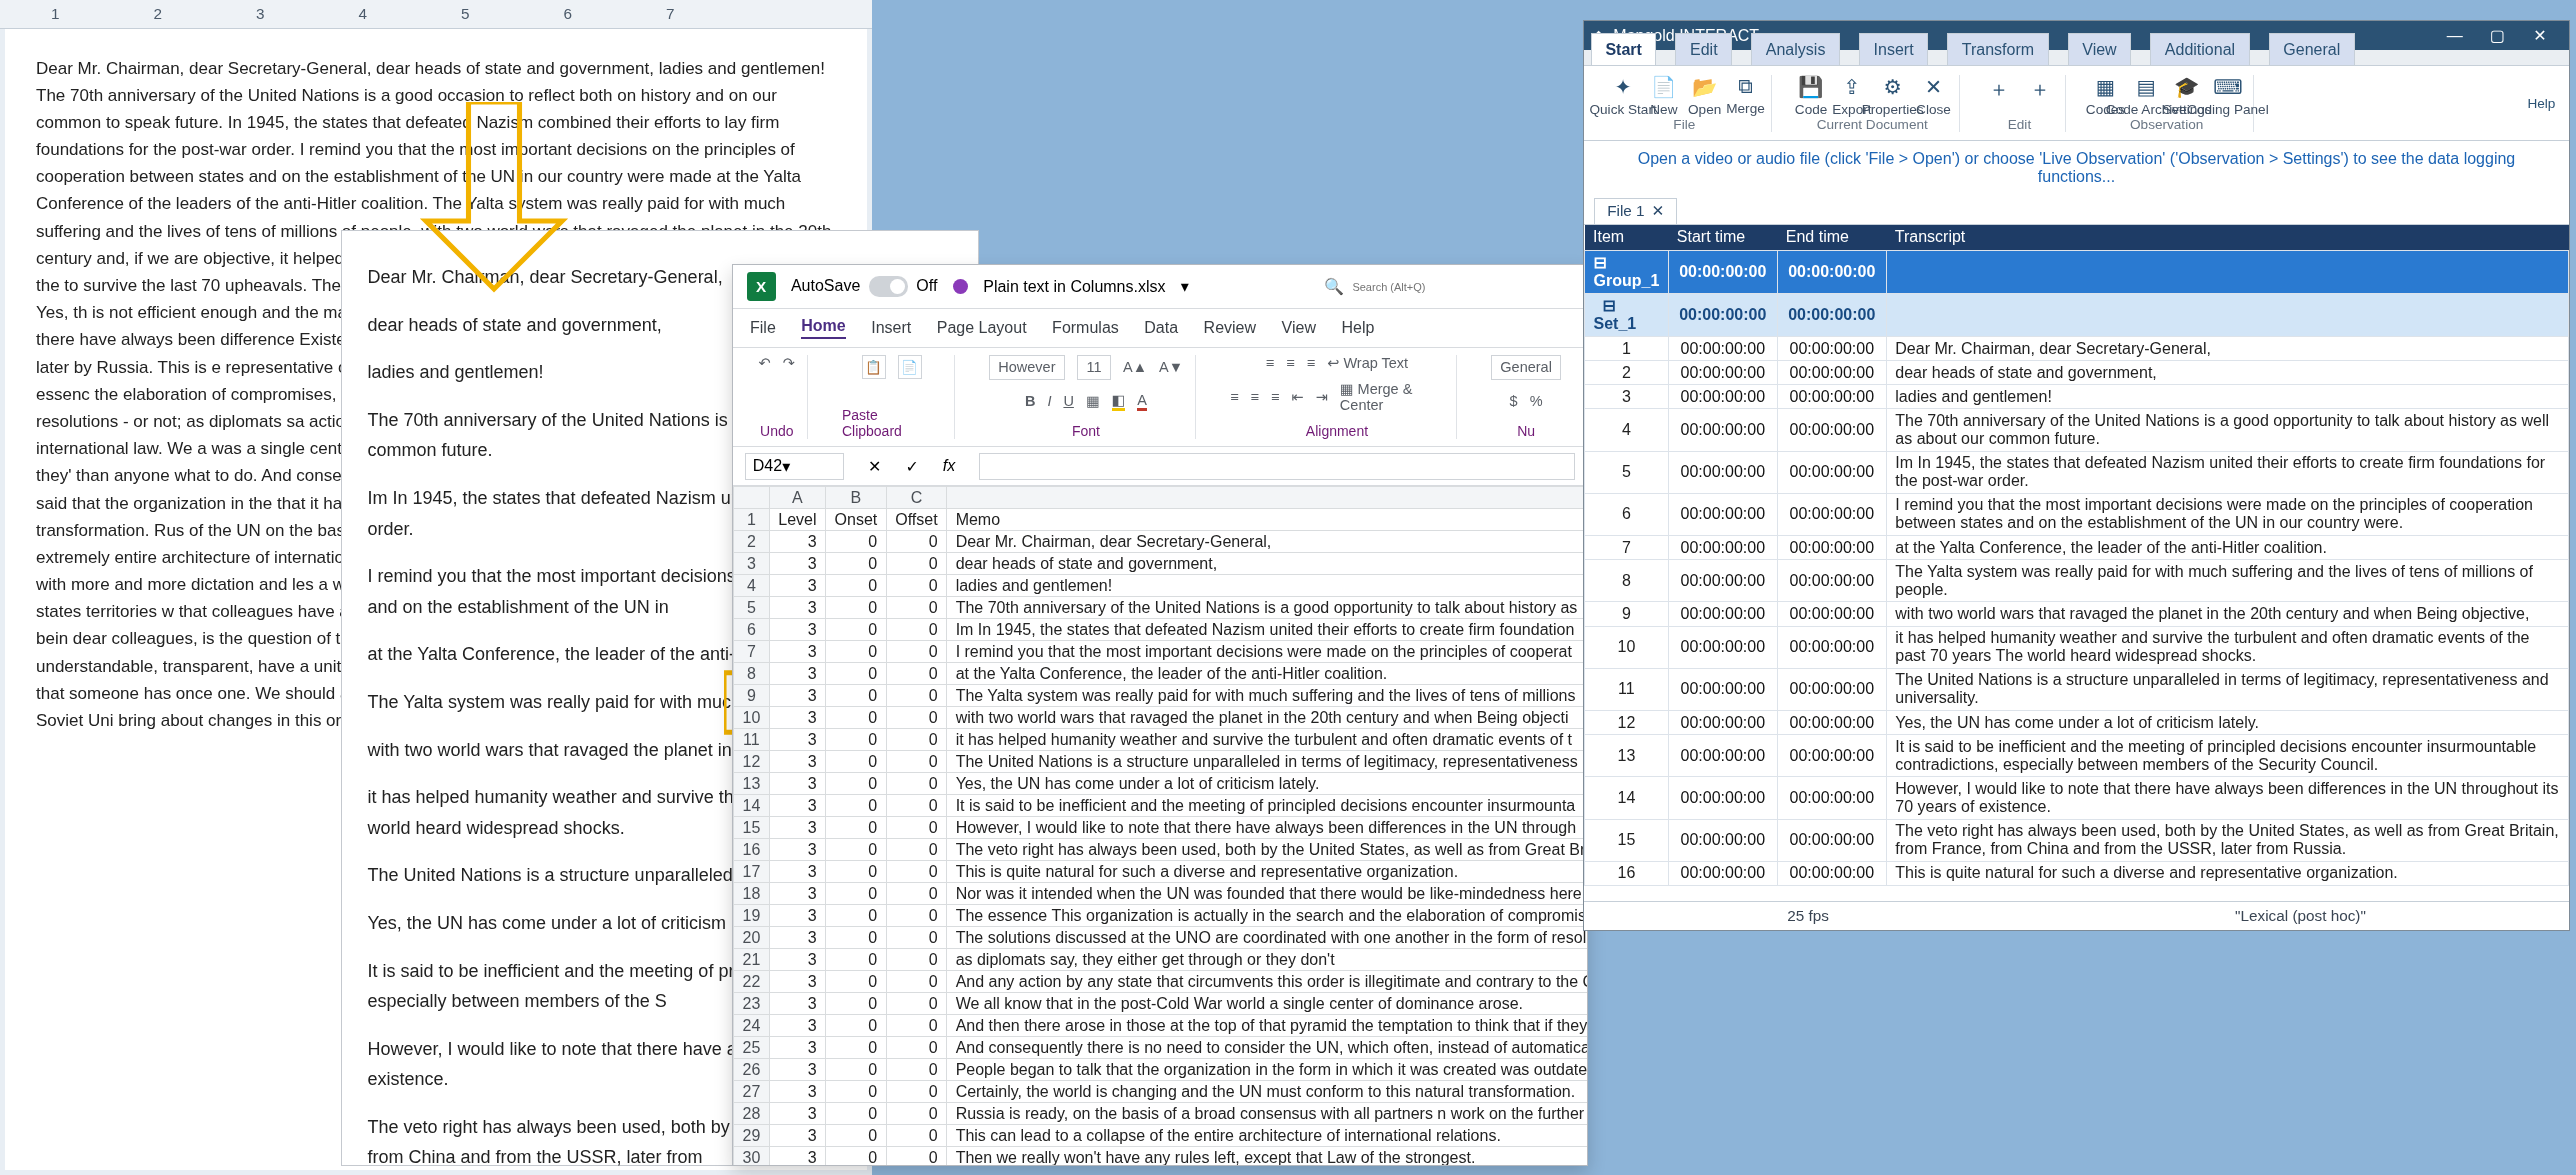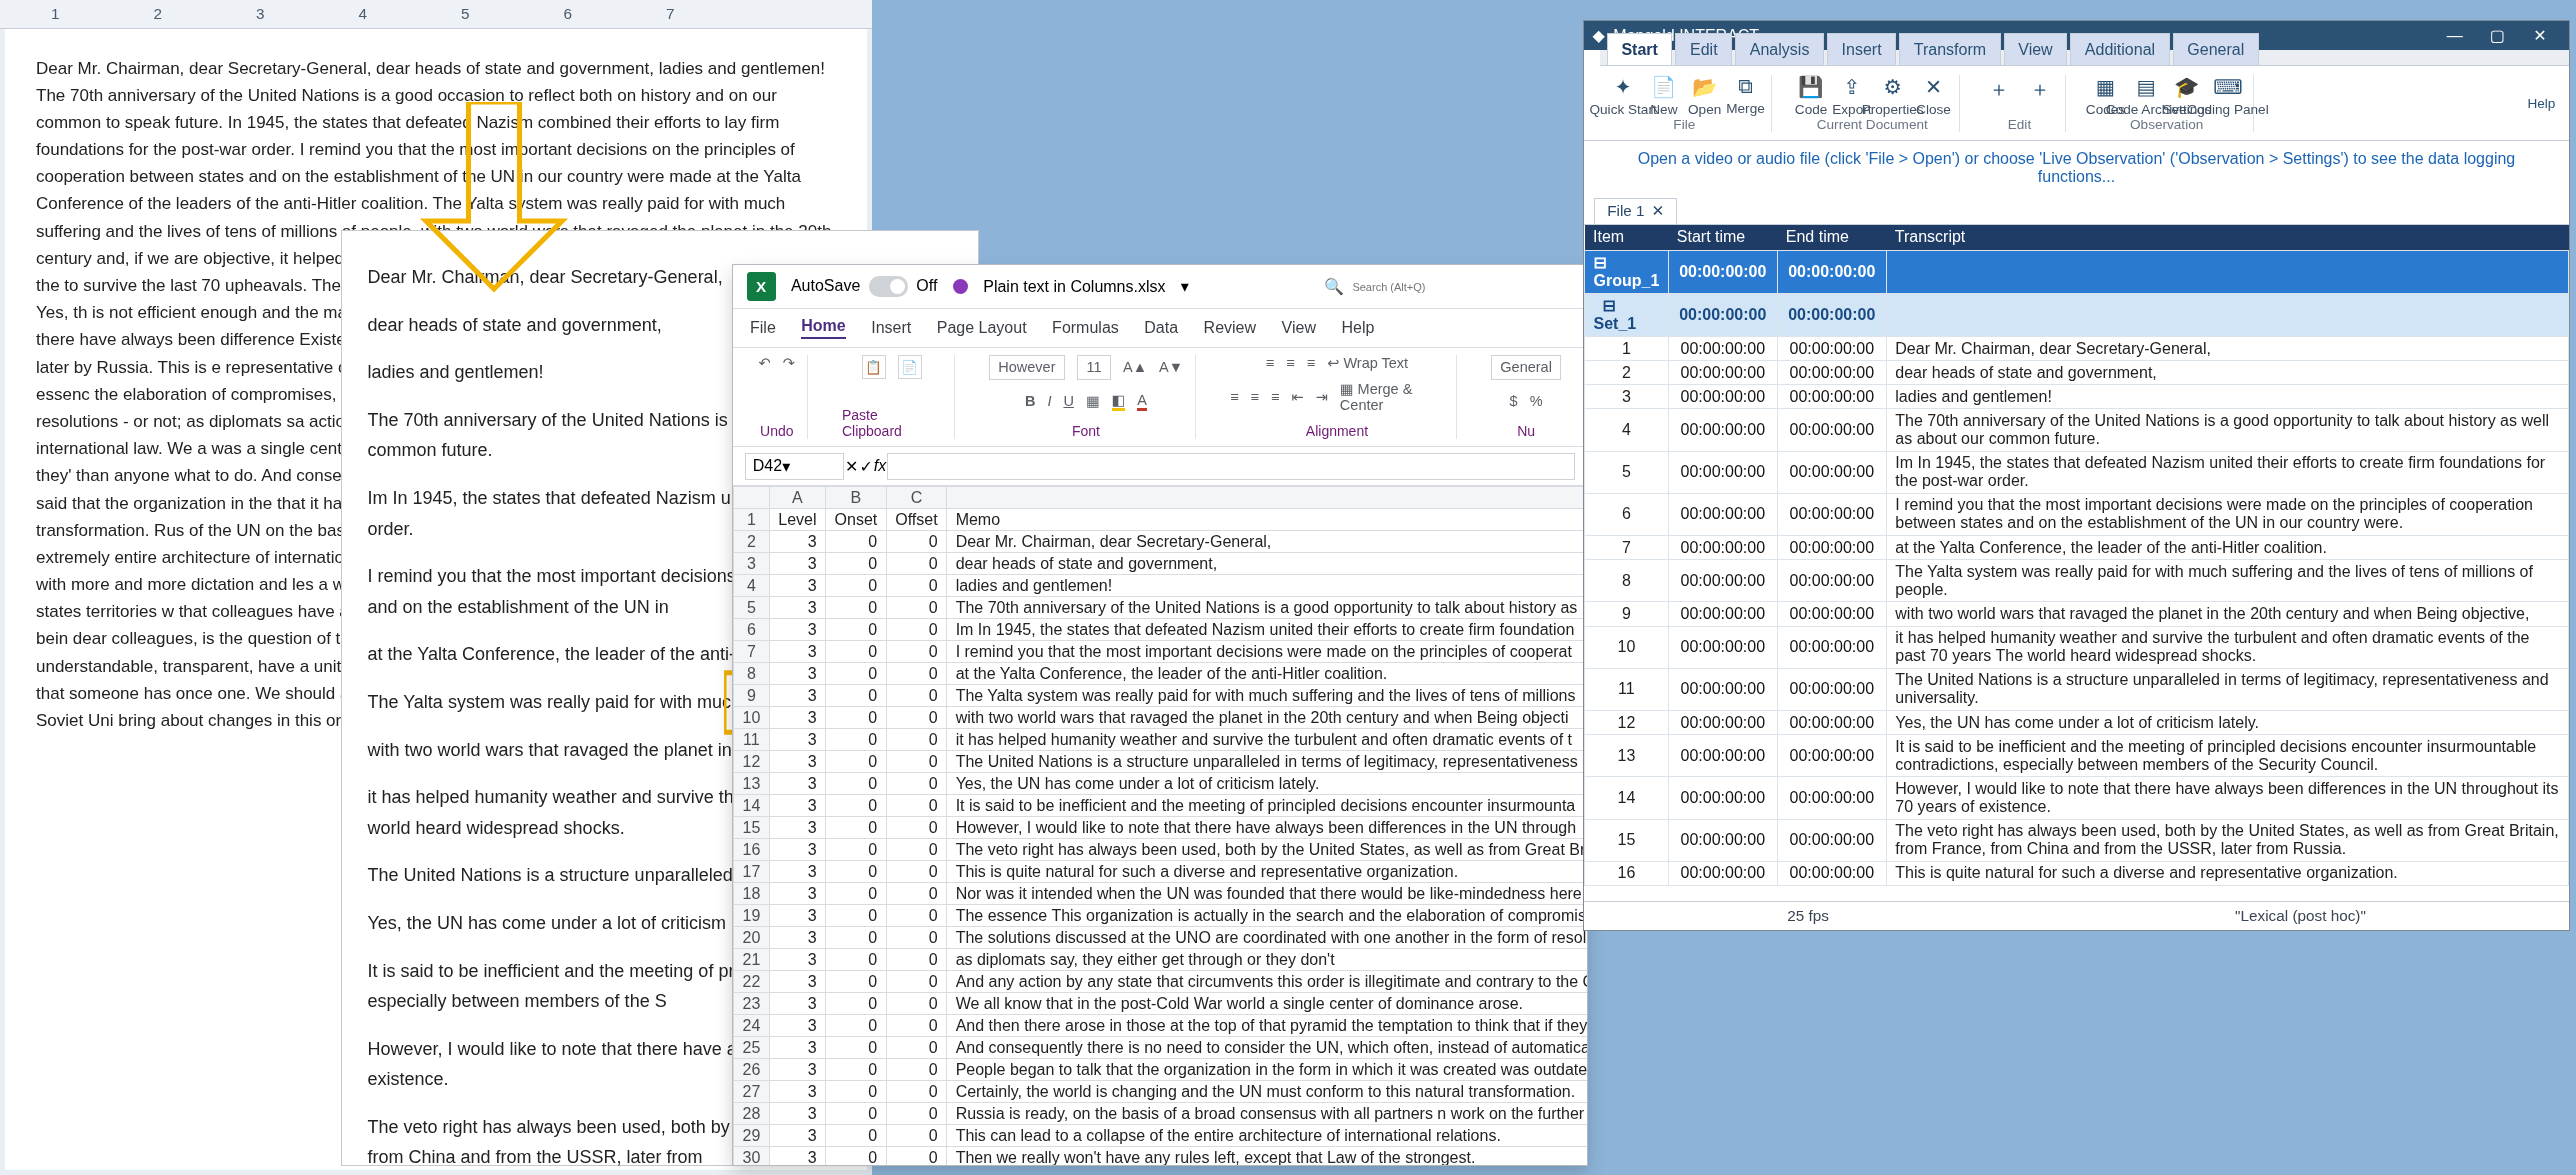--- a/index.html
+++ b/index.html
@@ -30,36 +30,36 @@
     .xl-search input { border:none; outline:none; font-size:11px; width:221px; }
     .xl-menu { height: 39px; display:flex; gap:25.5px; align-items:center; padding:0 17px; border-bottom:0.9px solid #d8dbdf; color:#3a3f45; }
     .xl-menu .m { cursor:default; }
     .xl-menu .m.home { color:#4b2e83; border-bottom:2.6px solid #4b2e83; padding-bottom:2px; font-weight:600; }
     .xl-ribbon { height: 99px; border-bottom:0.9px solid #d8dbdf; display:flex; padding:6.8px 13.6px; gap:22px; color:#5a5f66; font-size:14.5px; }
     .xl-group { display:flex; flex-direction:column; align-items:center; justify-content:space-between; border-right:0.9px solid #e0e3e7; padding:0 12px; }
     .xl-group:last-child{border:none}
     .xl-group .row { display:flex; align-items:center; gap:12px;}
     .xl-group .label { font-size:14px; color:#701a75;}
     .fakebtn { width:24px; height:24px; border:0.9px solid #d0d4d9; display:flex; align-items:center; justify-content:center; font-size:13.6px; }
-    .xl-formula { height:39px; display:flex; align-items:center; gap:1px; padding:0 12px; border-bottom:0.9px solid #d8dbdf; }
+    .xl-formula { height:39px; display:flex; align-items:center; gap:24px; padding:0 12px; border-bottom:0.9px solid #d8dbdf; }
     .namebox { width:99px; height:27px; border:0.9px solid #cfd3d8; padding:0 6.8px; display:flex; align-items:center; }
     .xl-grid { flex:1; overflow:auto; }
     table.xlt { border-collapse:collapse; width: 1022px; }
     table.xlt th, table.xlt td { border:0.9px solid #d9dcde; height:22px; font-size:16px; color:#222; text-align:left; padding:0 8.5px; white-space:nowrap; }
     table.xlt th { background:#f3f5f7; color:#4a4f55; text-align:center; font-weight:400; }
     table.xlt td.rownum { background:#f3f5f7; text-align:center; color:#4a4f55; width:36px; }
     table.xlt td.num { text-align:right; }
 
     
     .mangold { position: absolute; left: 1583px; top: 20.4px; width: 987px; height: 911px; background: #fff; border:0.9px solid #7e8b97; display:flex; flex-direction:column; }
     .mg-title { height:29px; background:#2b5274; color:#fff; display:flex; align-items:center; gap:8.5px; padding:0 8.5px; font-size:16px; }
     .mg-title .winbtn { margin-left:auto; display:flex; gap:1.7px;}
     .mg-title .wb { width:41px; height:25.5px; display:flex; align-items:center; justify-content:center; color:#fff; }
     .mg-title .wb.close{ background:#fff0;}
-    .mg-tabs { height:16px; display:flex; align-items:flex-end; padding-left:6.8px; gap:3px; background:#eaeef2; border-bottom:0.9px solid #c6cfd8;margin-left:16px; }
+    .mg-tabs { height:16px; display:flex; align-items:flex-end; padding-left:6.8px; gap:19px; background:#eaeef2; border-bottom:0.9px solid #c6cfd8; }
     .mg-tab { padding:6.8px 13.6px; background:#d5def0; color:#2b5274; font-size:16px; border:0.9px solid #c6cfd8; border-bottom:none; }
     .mg-tab.active{ background:#fff; color:#1e3c66; font-weight:600; }
     .mg-ribbon { display:flex; padding:8.5px 13.6px; gap:13.6px; border-bottom:0.9px solid #c6cfd8; }
     .mg-rgroup { display:flex; flex-direction:column; align-items:center; border-right:0.9px solid #dde2e8; padding:0 8.5px; }
     .mg-rgroup:last-child{border:none}
     .mg-rgroup .icons { display:flex; gap:6.8px; }
     .mg-ico { width:34px; height:37px; display:flex; flex-direction:column; align-items:center; gap:3.4px; color:#2b5274; font-size:20.4px; }
     .mg-ico .lbl { font-size:13.6px; color:#415063; white-space:nowrap;}
     .mg-rgroup .gname { font-size:13.6px; color:#6b7785; margin-top:5.1px;}
     .mg-hint { color:#1c64b4; font-size:16px; text-align:center; padding:8.5px 17px 12px; }

